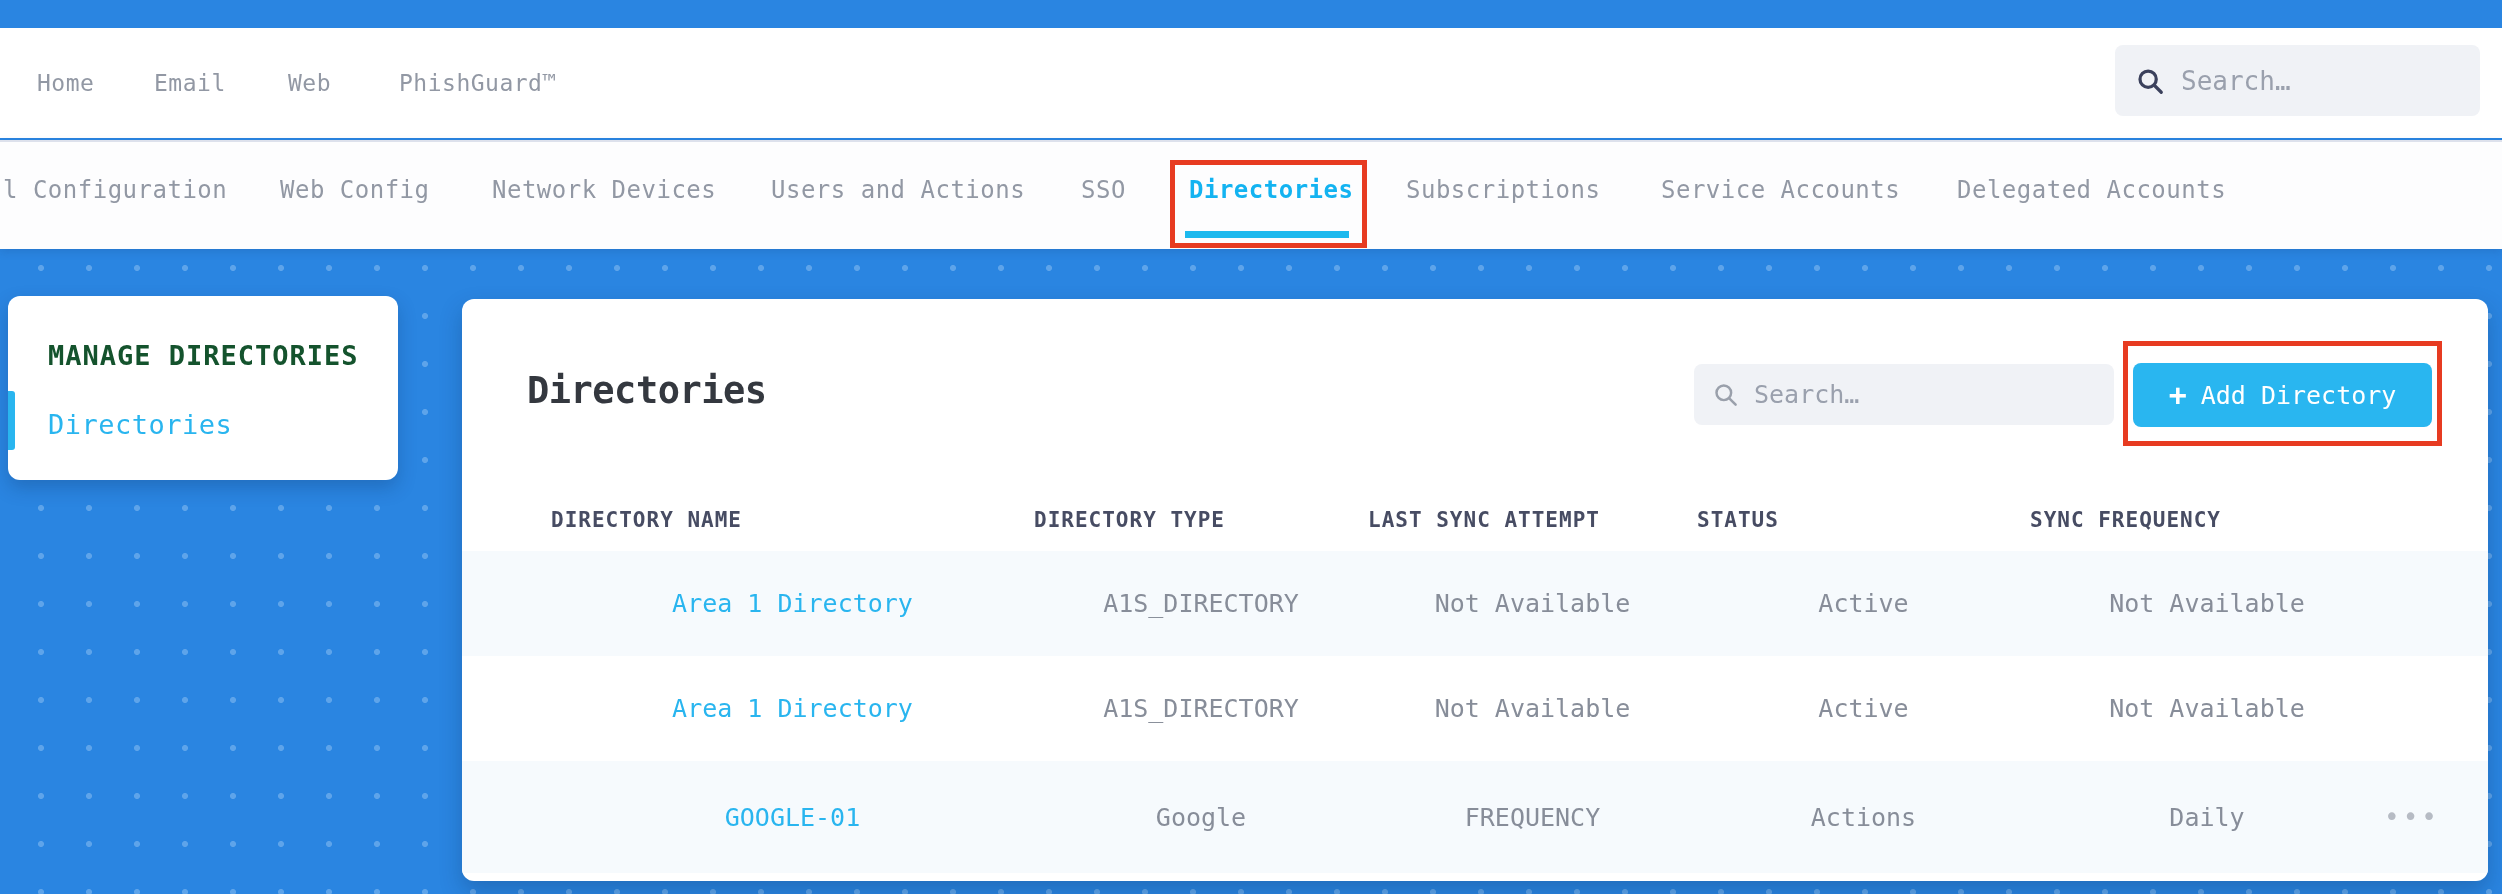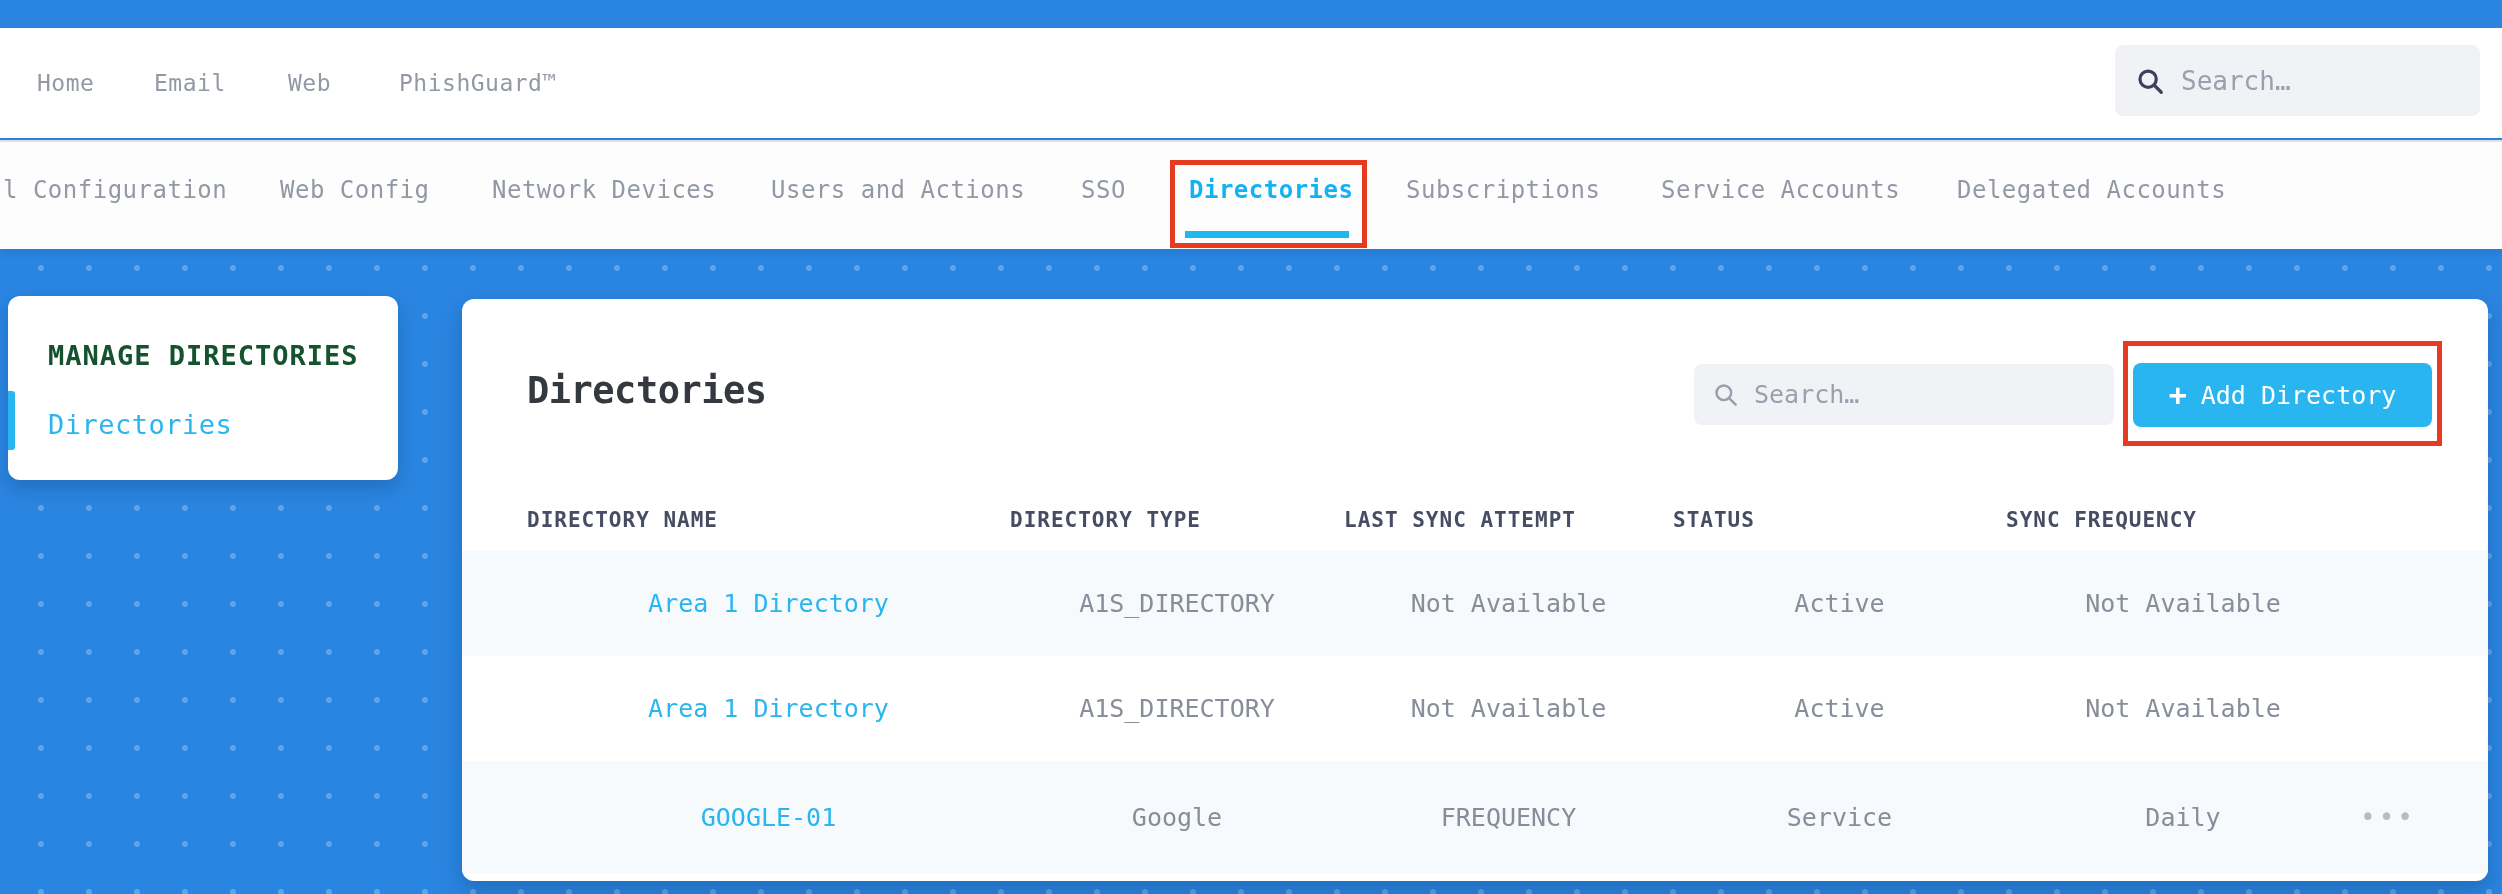--- a/index.html
+++ b/index.html
@@ -109,21 +109,21 @@
     color: #ffffff; font-family: inherit; font-size: 25px;
     display: flex; align-items: center; justify-content: center; gap: 14px;
   }
   .add-btn .plus { font-size: 30px; font-weight: bold; line-height: 1; }
 
   
   .tbl { position: absolute; left: 0; top: 189px; width: 2026px; }
   .tbl-row {
     display: grid;
     grid-template-columns: 483px 334px 329px 333px 354px 128px;
-    padding-left: 65px; align-items: center;
+    padding-left: 89px; align-items: center;
   }
   .tbl-head { height: 63px; }
   .tbl-head > div {
     color: #474c63; font-size: 21px; font-weight: bold; letter-spacing: 1px;
     white-space: nowrap;
   }
   .tbl-data { height: 105px; font-size: 25px; text-align: center; }
   .tbl-data.alt { background: #f6fafd; }
   .tbl-data.last { height: 112px; }
   .cell { color: #878d99; white-space: nowrap; }
@@ -249,21 +249,21 @@
         <div class="cell">Not Available</div>
         <div class="cell">Active</div>
         <div class="cell">Not Available</div>
         <div class="cell cell-menu"></div>
       </div>
 
       <div class="tbl-row tbl-data alt last">
         <div class="cell cell-link">GOOGLE-01</div>
         <div class="cell">Google</div>
         <div class="cell">FREQUENCY</div>
-        <div class="cell">Service</div>
+        <div class="cell">Actions</div>
         <div class="cell">Daily</div>
         <div class="cell cell-menu">•••</div>
       </div>
     </div>
   </main>
 
   <div class="anno anno-btn"></div>
 
 </div>
 

